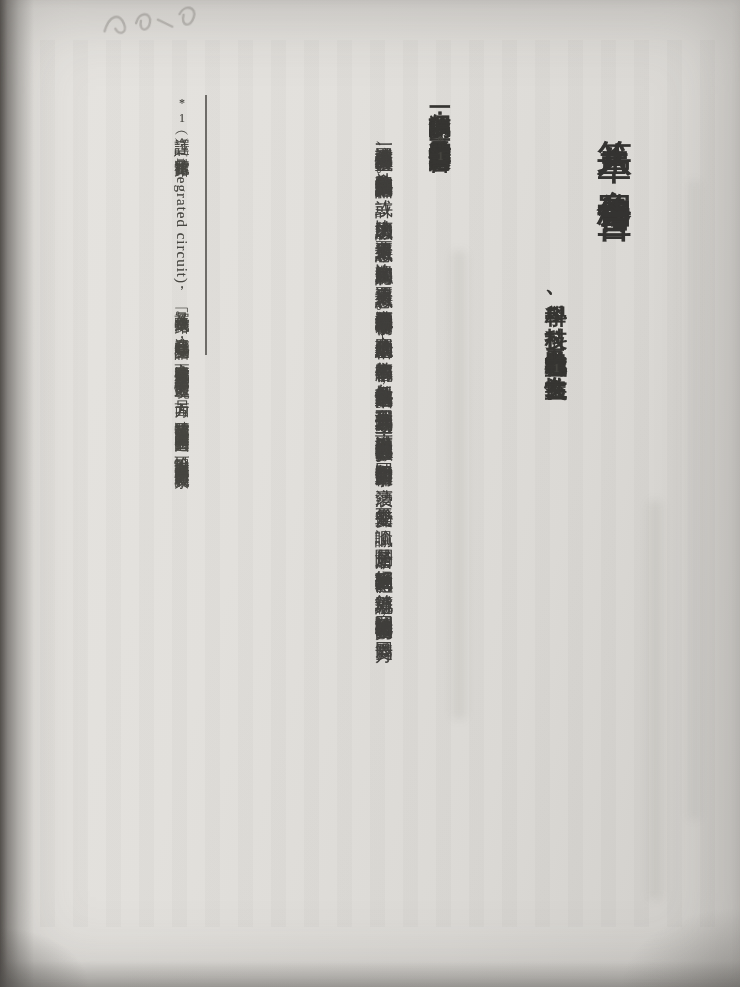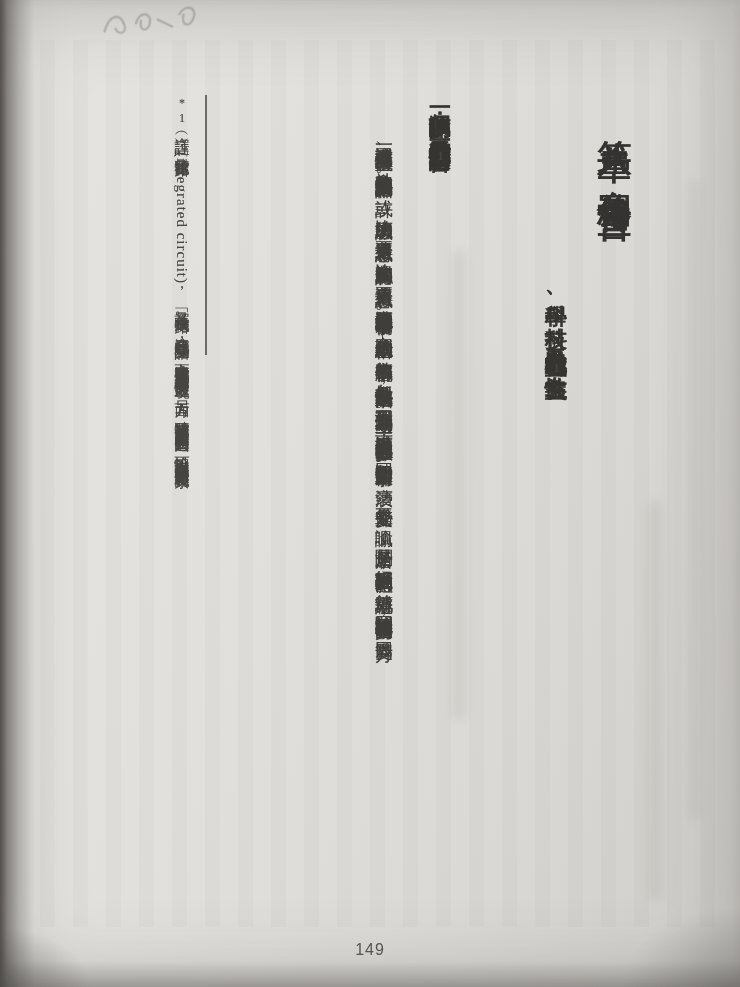--- a/index.html
+++ b/index.html
@@ -72,14 +72,13 @@
   <h2 class="v subtitle"><span>科學、科技，以及二十世紀末的社會主義—女性主義</span><span class="note-ref">1</span></h2>
 
   <h3 class="v section-heading"><span>一個諷喻的夢：爲積體電路中的女人打造一個共通語言</span><span class="note-ref">*1</span></h3>
 
   <div class="v body-text">這章試圖建立一個忠於女性主義、社會主義和物質主義的反諷政治神話。或許，比褻瀆的忠誠，還要來得更忠誠，比虔敬的崇拜和認同，還要來得更忠誠。褻瀆似乎總是需要非常嚴肅看待事物。在美國政治的總總世俗—宗教的福音傳統中，包括社會主義女性主義的政治，我找不到更適合我的立場了。褻瀆可以保護一個人免於內在的道德多數，同時仍堅守對共同體的需求。褻瀆，並不是變節。諷喻，是關於矛盾，拒絕消融到更大的整體，就算辯證地，關於同時抱持不相容事物的張力，因爲雙方</div>
 
   <div class="footnote-rule"></div>
 
   <div class="v footnote"><span class="note-ref fn-marker">*1</span><span>（譯註）：「積體電路」(integrated circuit)，又譯為「集成電路」。這在此已經是雙關語，一方面哈洛威確實觸及了全球電子業中的女性處境，另一方面，「積體電路」的英文字面上是「整合的迴圈」，恰可說明女人在全球新秩序中的處境與願景。</span></div>
 
-  <div class="page-number">149</div>
 </div>
 
 </body></html>

